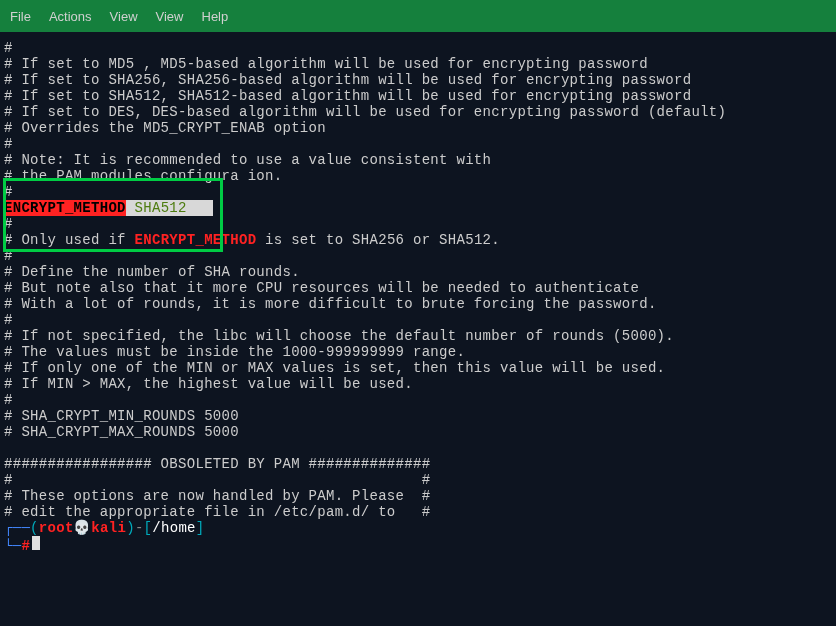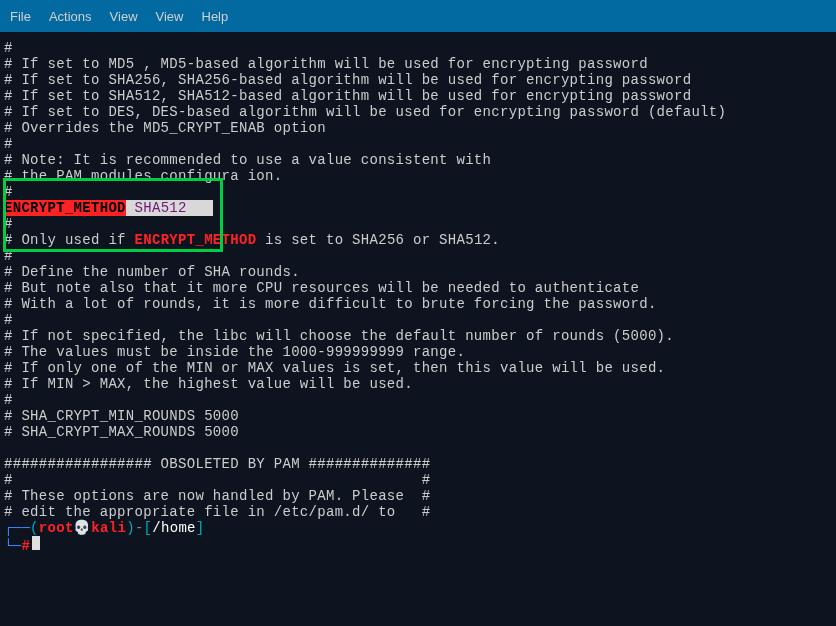--- a/index.html
+++ b/index.html
@@ -7,21 +7,21 @@
     background: #0d1420;
     font-family: 'Consolas', 'Monaco', 'Courier New', monospace;
     font-size: 14px;
     color: #cccccc;
     width: 836px;
     height: 626px;
     overflow: hidden;
     position: relative;
   }
   .menubar {
-    background: #0369a1;
+    background: #15803d;
     padding: 6px 10px;
     display: flex;
     gap: 18px;
     height: 32px;
     align-items: center;
   }
   .menu-item {
     color: #d0d0d0;
     cursor: pointer;
     font-family: -apple-system, 'Segoe UI', sans-serif;
@@ -37,21 +37,21 @@
     border: 3px solid #00cc44;
     position: absolute;
     left: 3px;
     top: 178px;
     width: 220px;
     height: 74px;
     pointer-events: none;
   }
   .red { color: #ff2222; font-weight: bold; }
   .sel-red { background: #ff2222; color: #000; font-weight: bold; }
-  .sel-white { background: #d8d8d8; color: #701a75; text-align: right; }
+  .sel-white { background: #d8d8d8; color: #4d7c0f; text-align: right; }
   .teal { color: #00aabb; }
   .blue { color: #4488ff; }
   .white-bold { color: #fff; font-weight: normal; }
   .gray-bracket { color: #888; }
   .skull { color: #ccc; }
   .cursor {
     background: #e0e0e0;
     display: inline-block;
     width: 8px;
     height: 14px;

